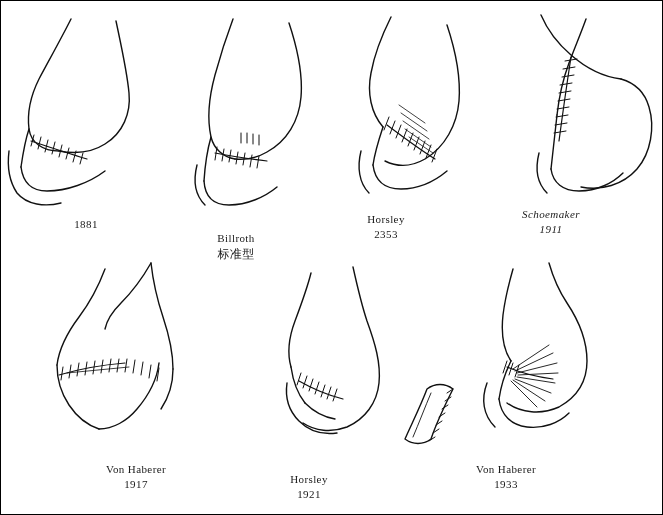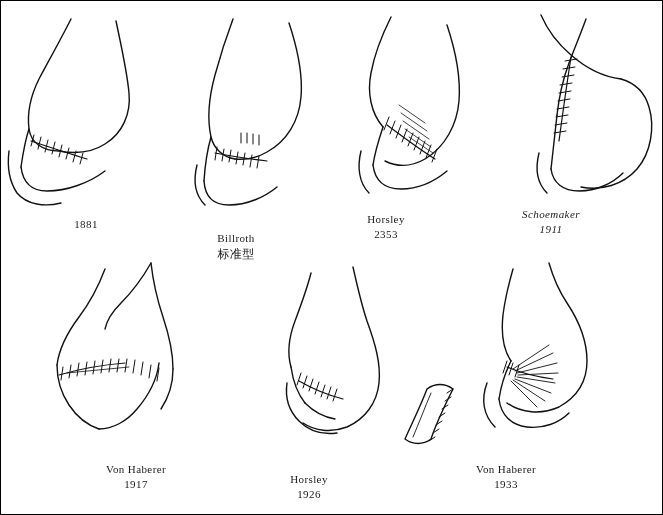--- a/index.html
+++ b/index.html
@@ -260,21 +260,21 @@
     <span class="cap-year">1911</span>
   </div>
 
   <div class="caption" style="left:55px; top:461px; width:160px;">
     <span class="cap-name">Von Haberer</span>
     <span class="cap-year">1917</span>
   </div>
 
   <div class="caption" style="left:238px; top:471px; width:140px;">
     <span class="cap-name">Horsley</span>
-    <span class="cap-year">1926</span>
+    <span class="cap-year">1921</span>
   </div>
 
   <div class="caption" style="left:425px; top:461px; width:160px;">
     <span class="cap-name">Von Haberer</span>
     <span class="cap-year">1933</span>
   </div>
 
 </div>
 
 </body></html>

